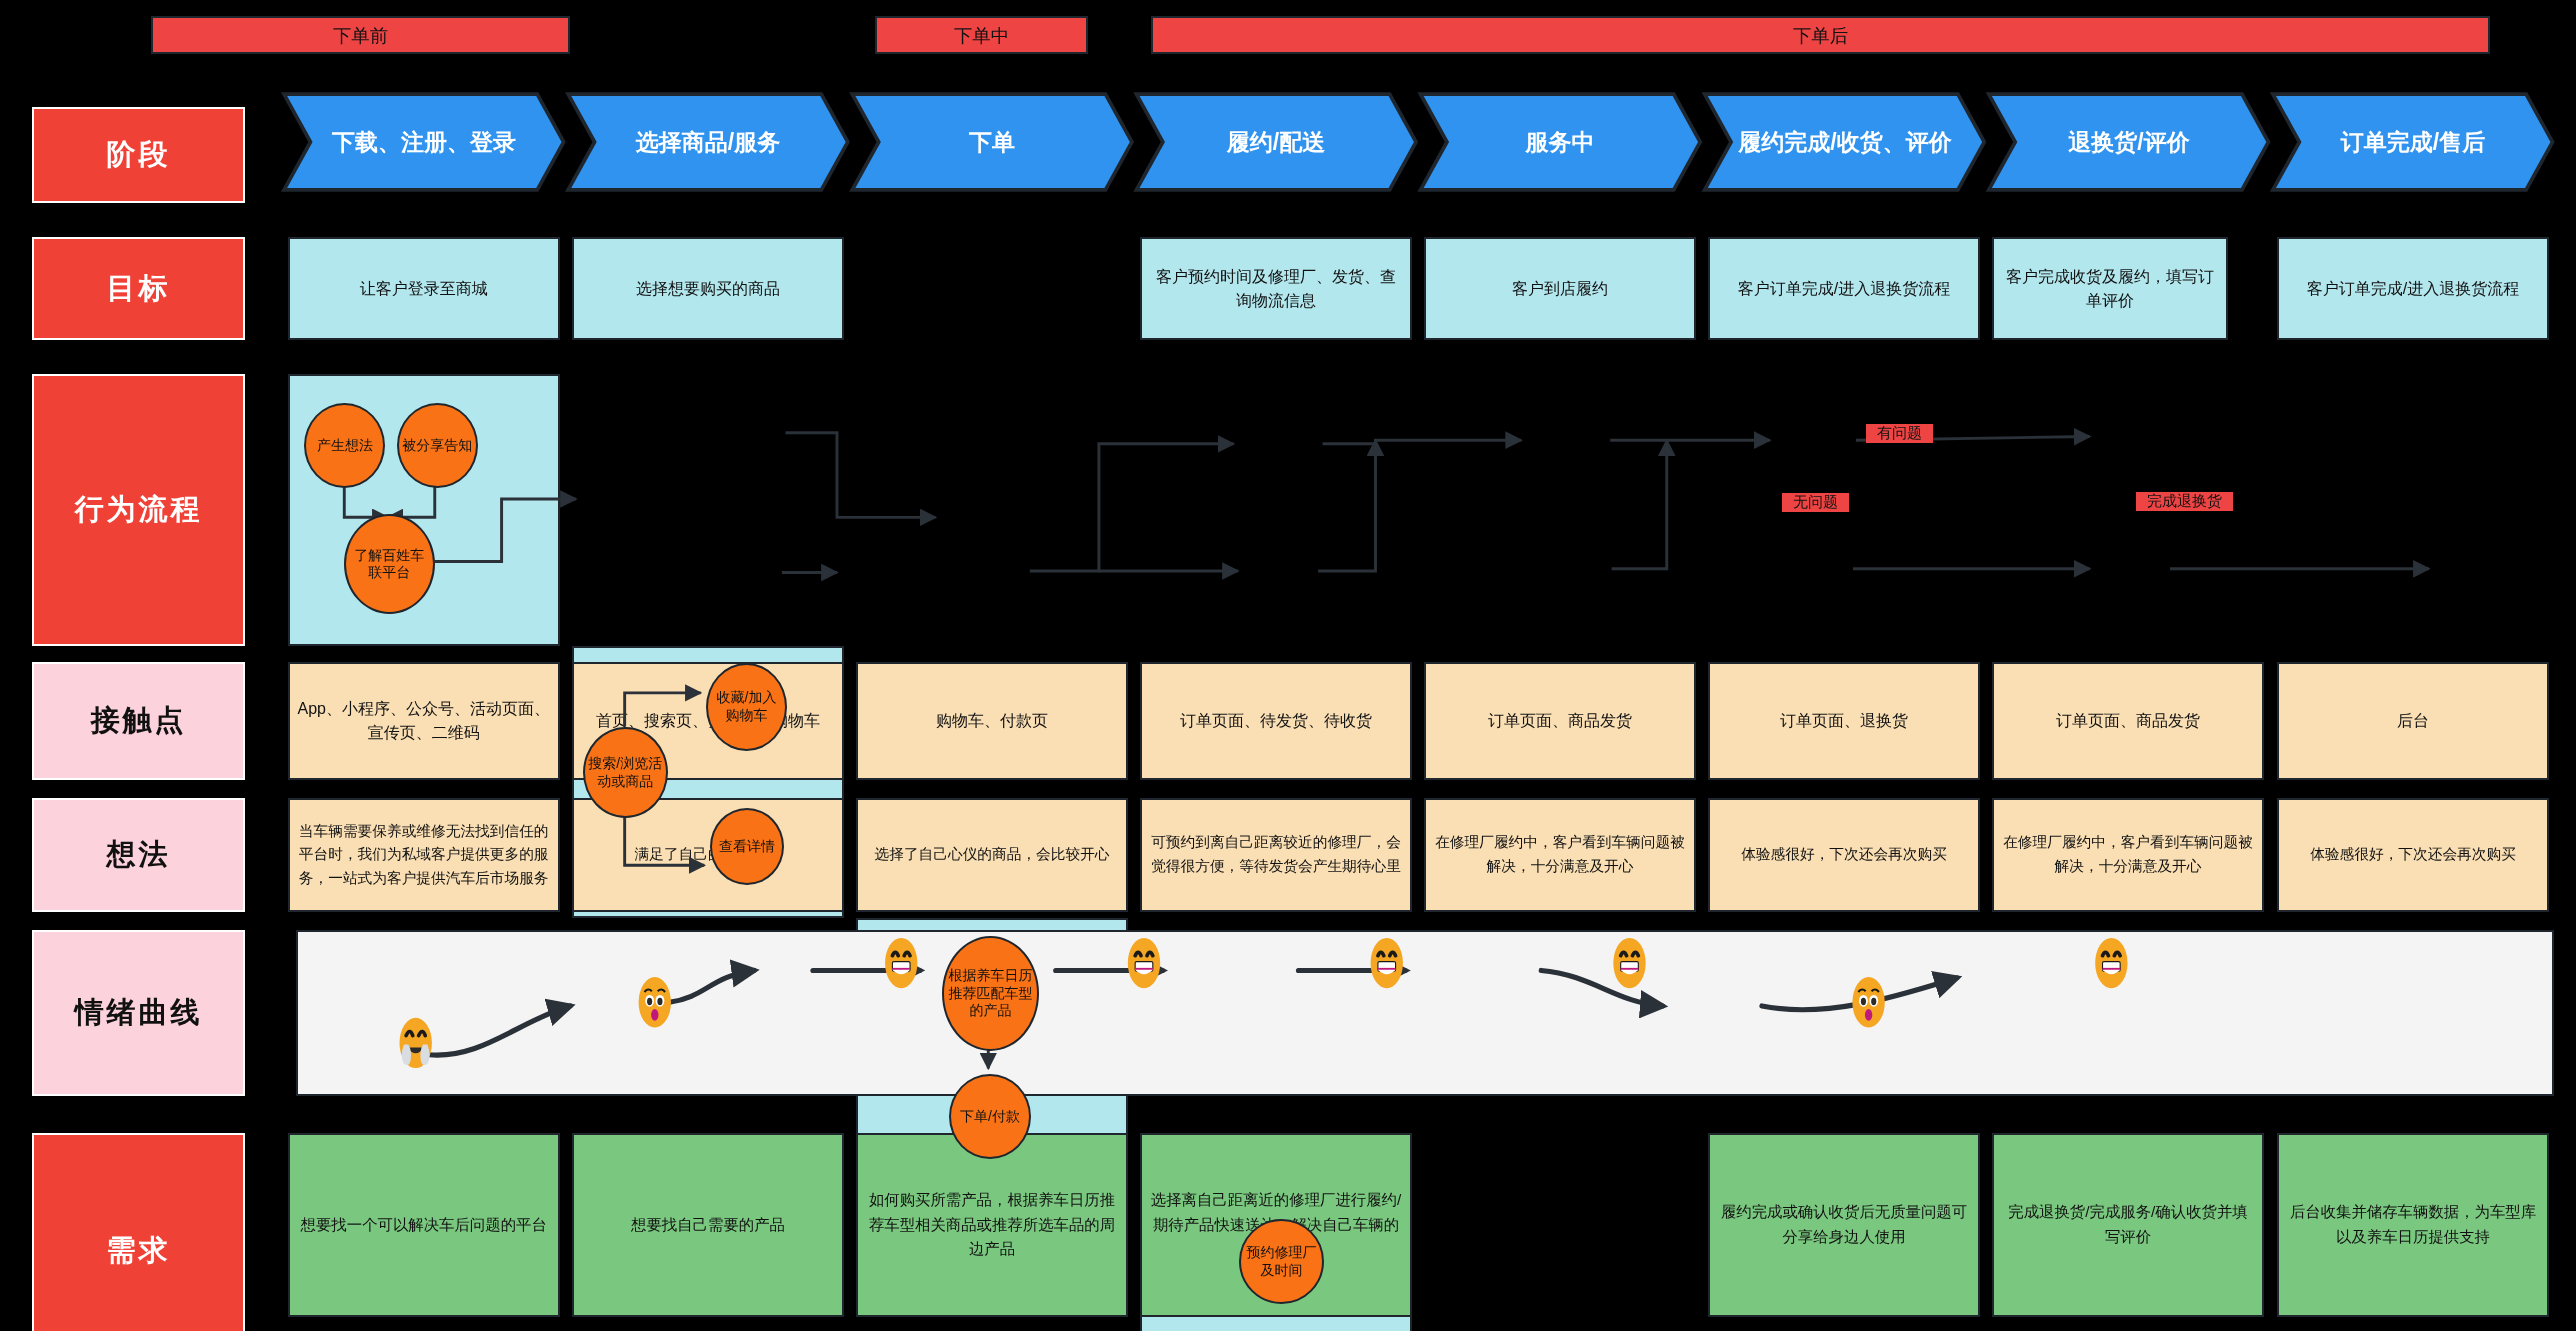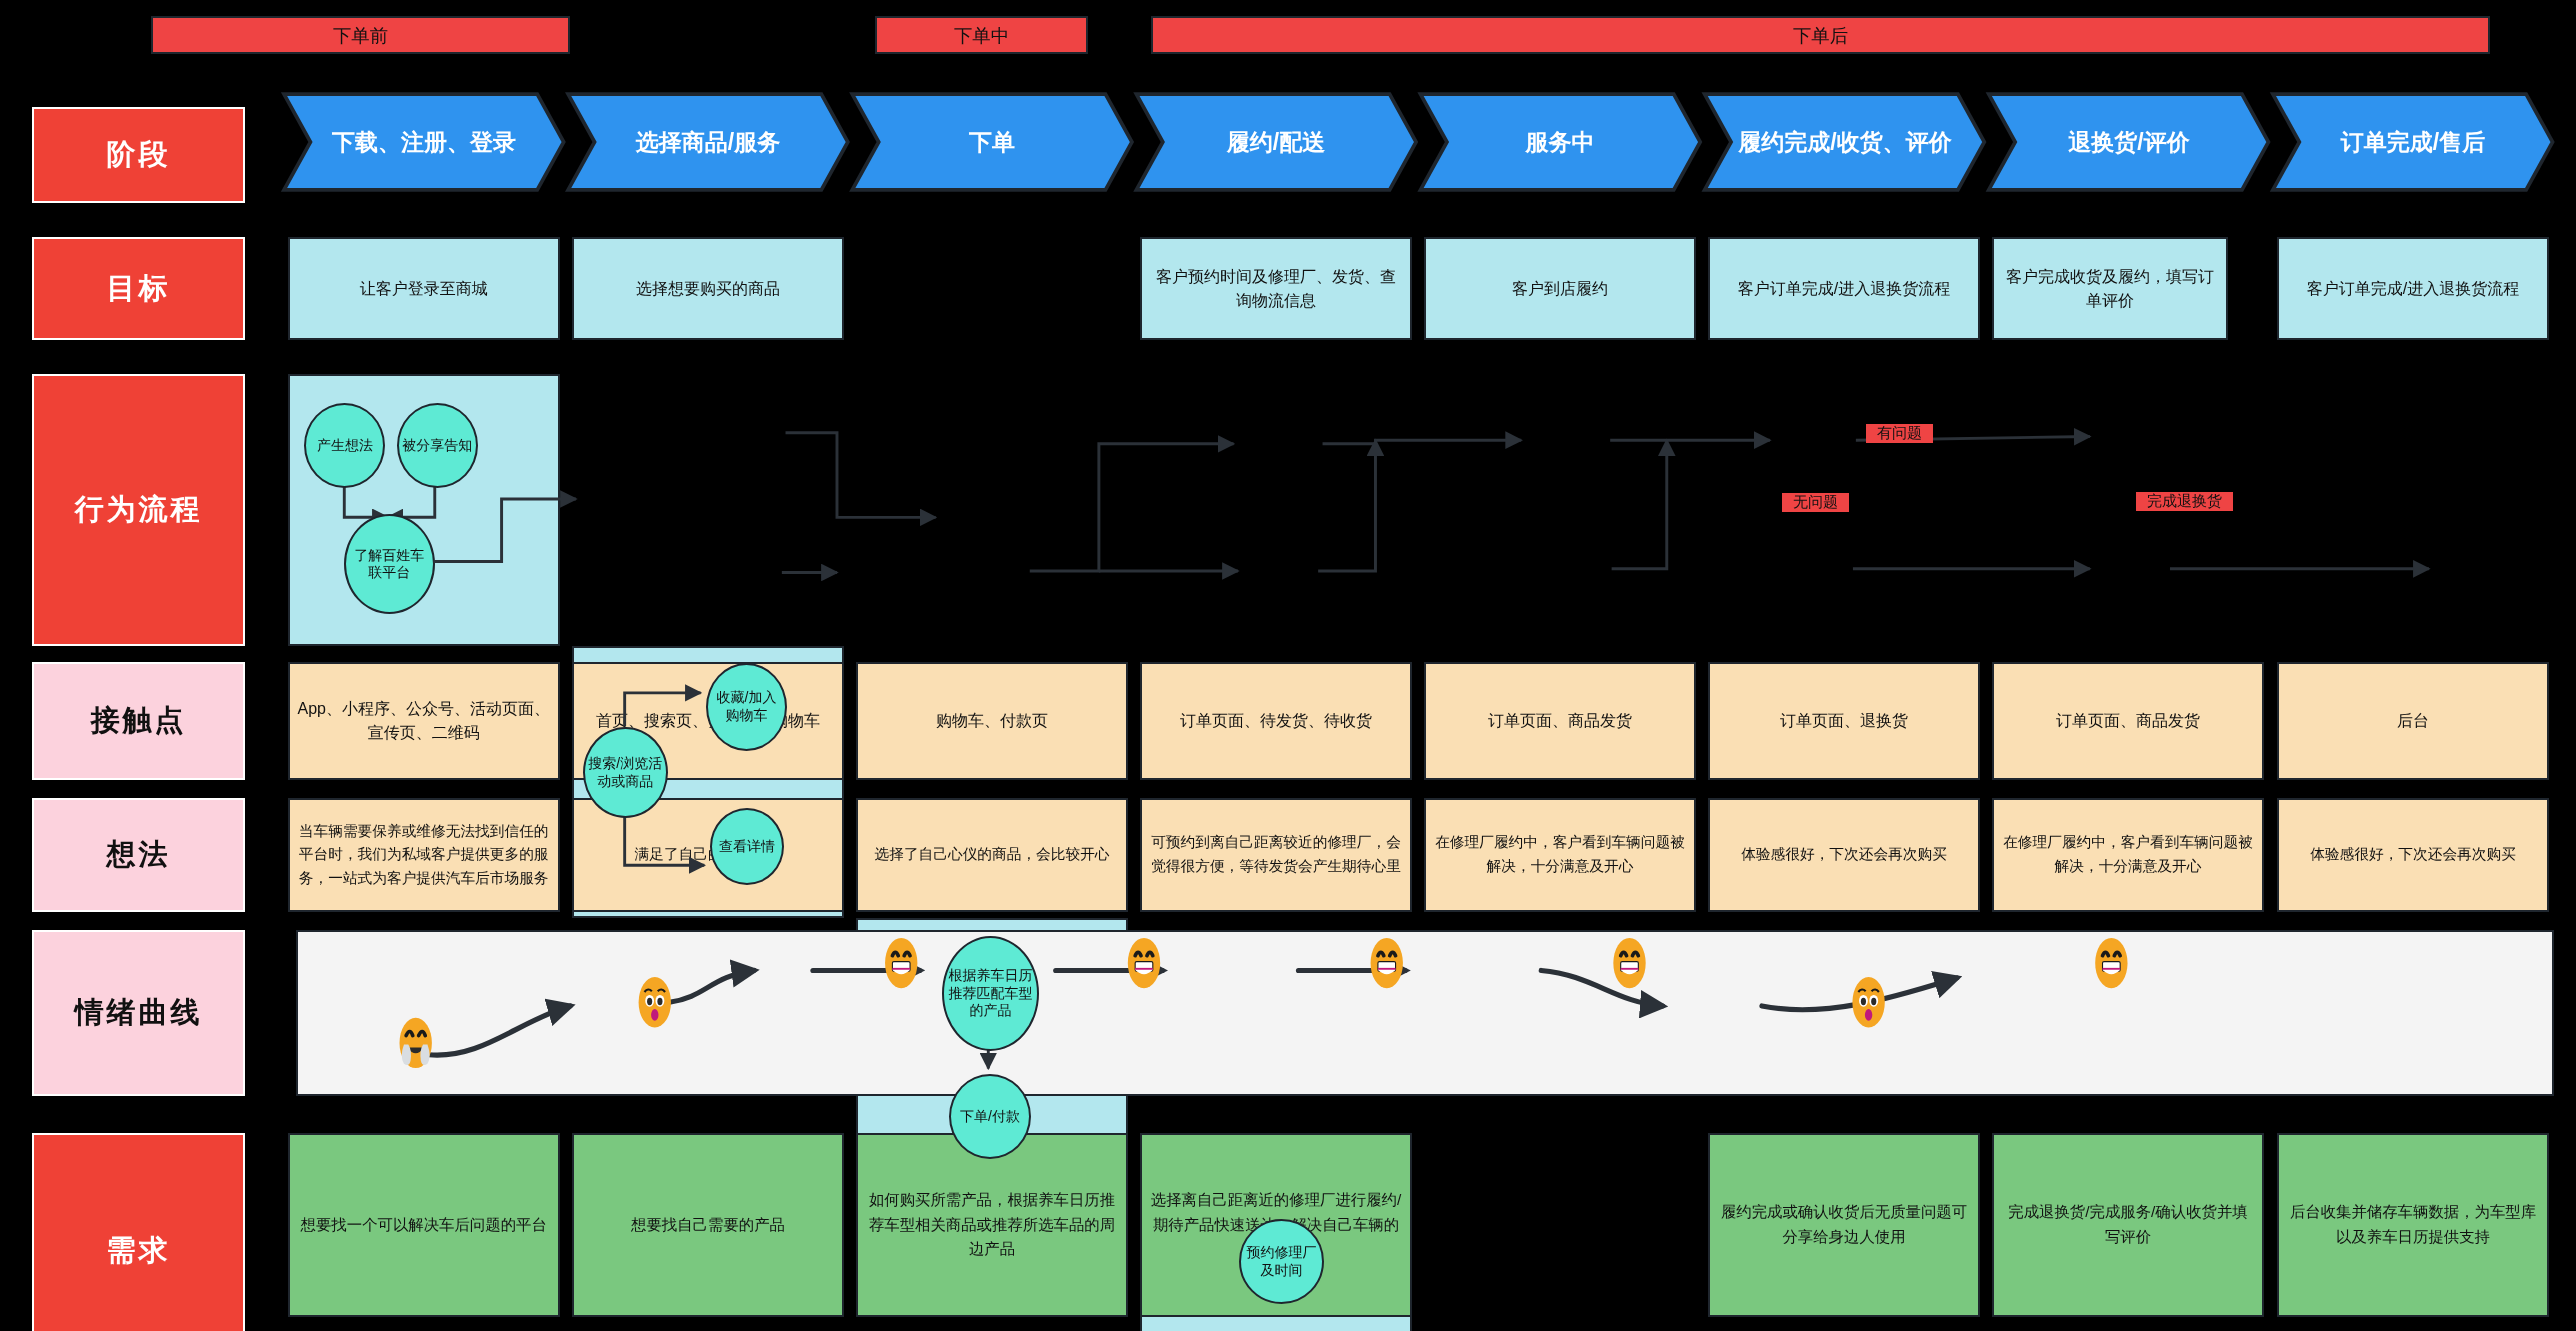--- a/index.html
+++ b/index.html
@@ -45,21 +45,21 @@
   }
   .cell.cyan{background:#b3e7ee;font-size:16px;}
   .cell.flow{background:#b3e7ee;padding:0;display:block;position:relative;}
   .cell.orange{background:#fadfb4;font-size:16px;}
   .cell.orange.small{font-size:14.7px;line-height:1.6;}
   .cell.green{background:#7ac87f;font-size:15.4px;line-height:1.6;}
   .cell.white{background:#f4f4f4;padding:0;display:block;position:relative;border:2.2px solid #1f262e;}
 
   
   .oval{
-    position:absolute;background:#5eead4;border:2.2px solid #1f262e;
+    position:absolute;background:#f97316;border:2.2px solid #1f262e;
     border-radius:50%;
     display:flex;align-items:center;justify-content:center;text-align:center;
     font-size:14px;line-height:1.25;box-sizing:border-box;padding:2.9px;
     z-index:3;
   }
   .edgelabel{
     position:absolute;background:#ef4444;font-size:15px;
     padding:0 11px;white-space:nowrap;z-index:4;
   }
   svg.wires{position:absolute;inset:0;width:100%;height:100%;z-index:2;overflow:visible;}

